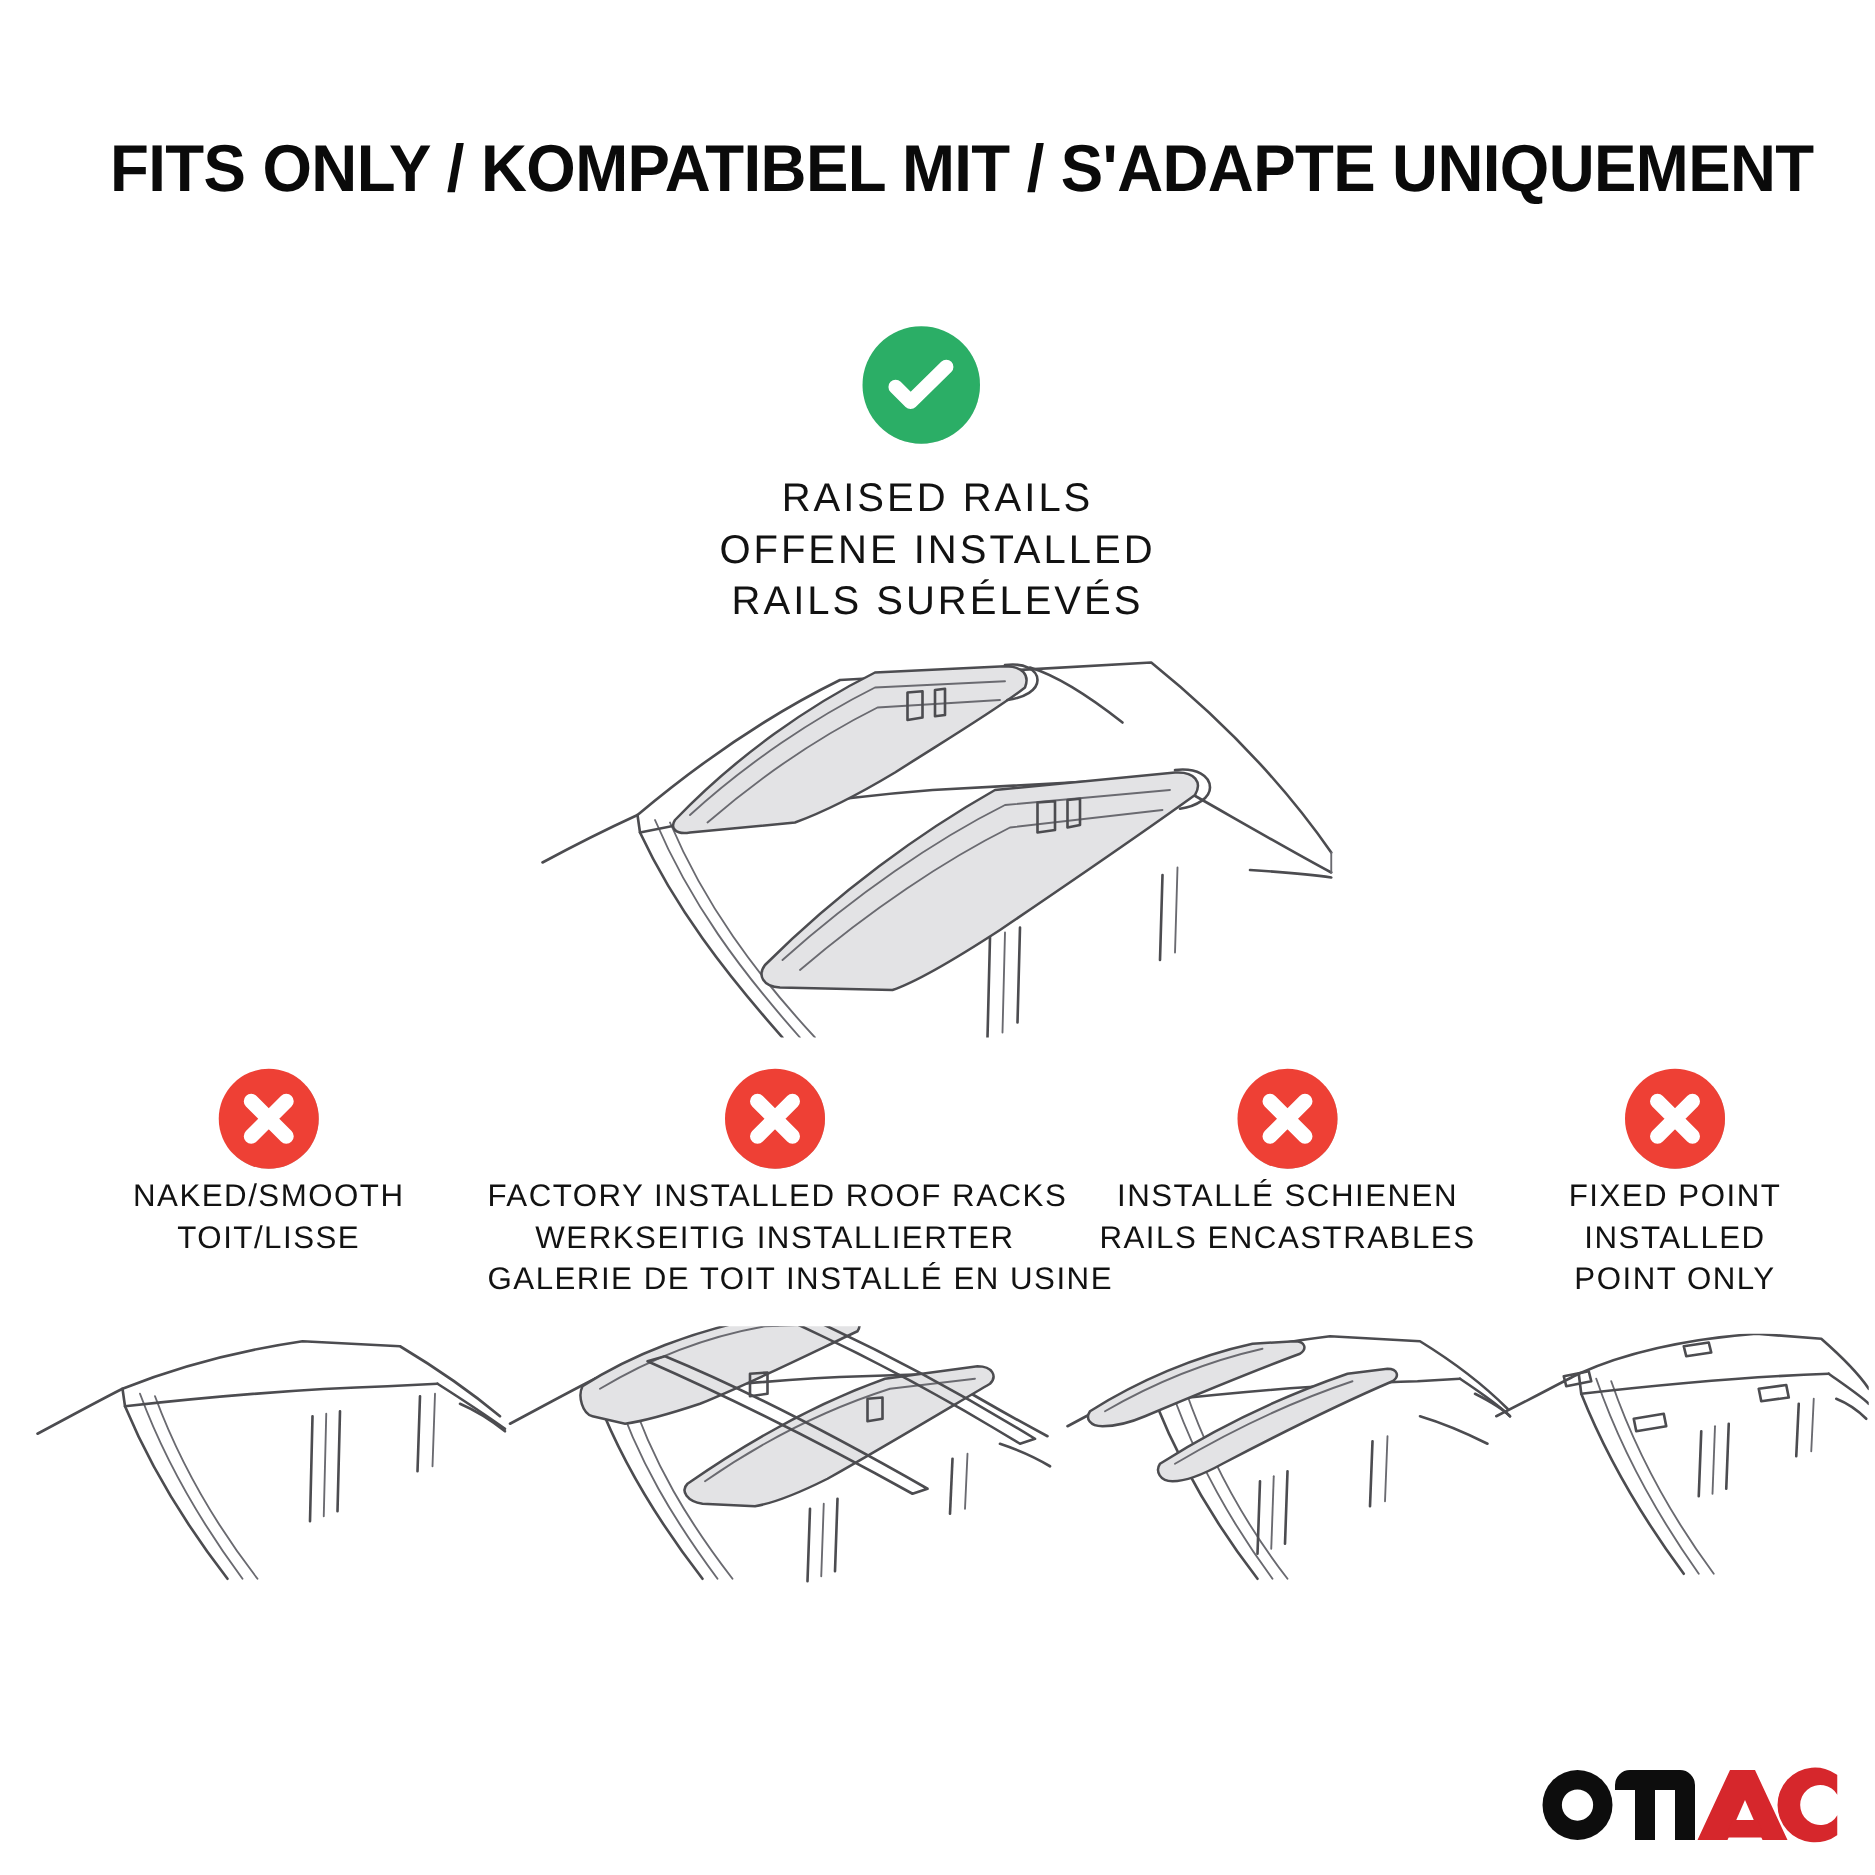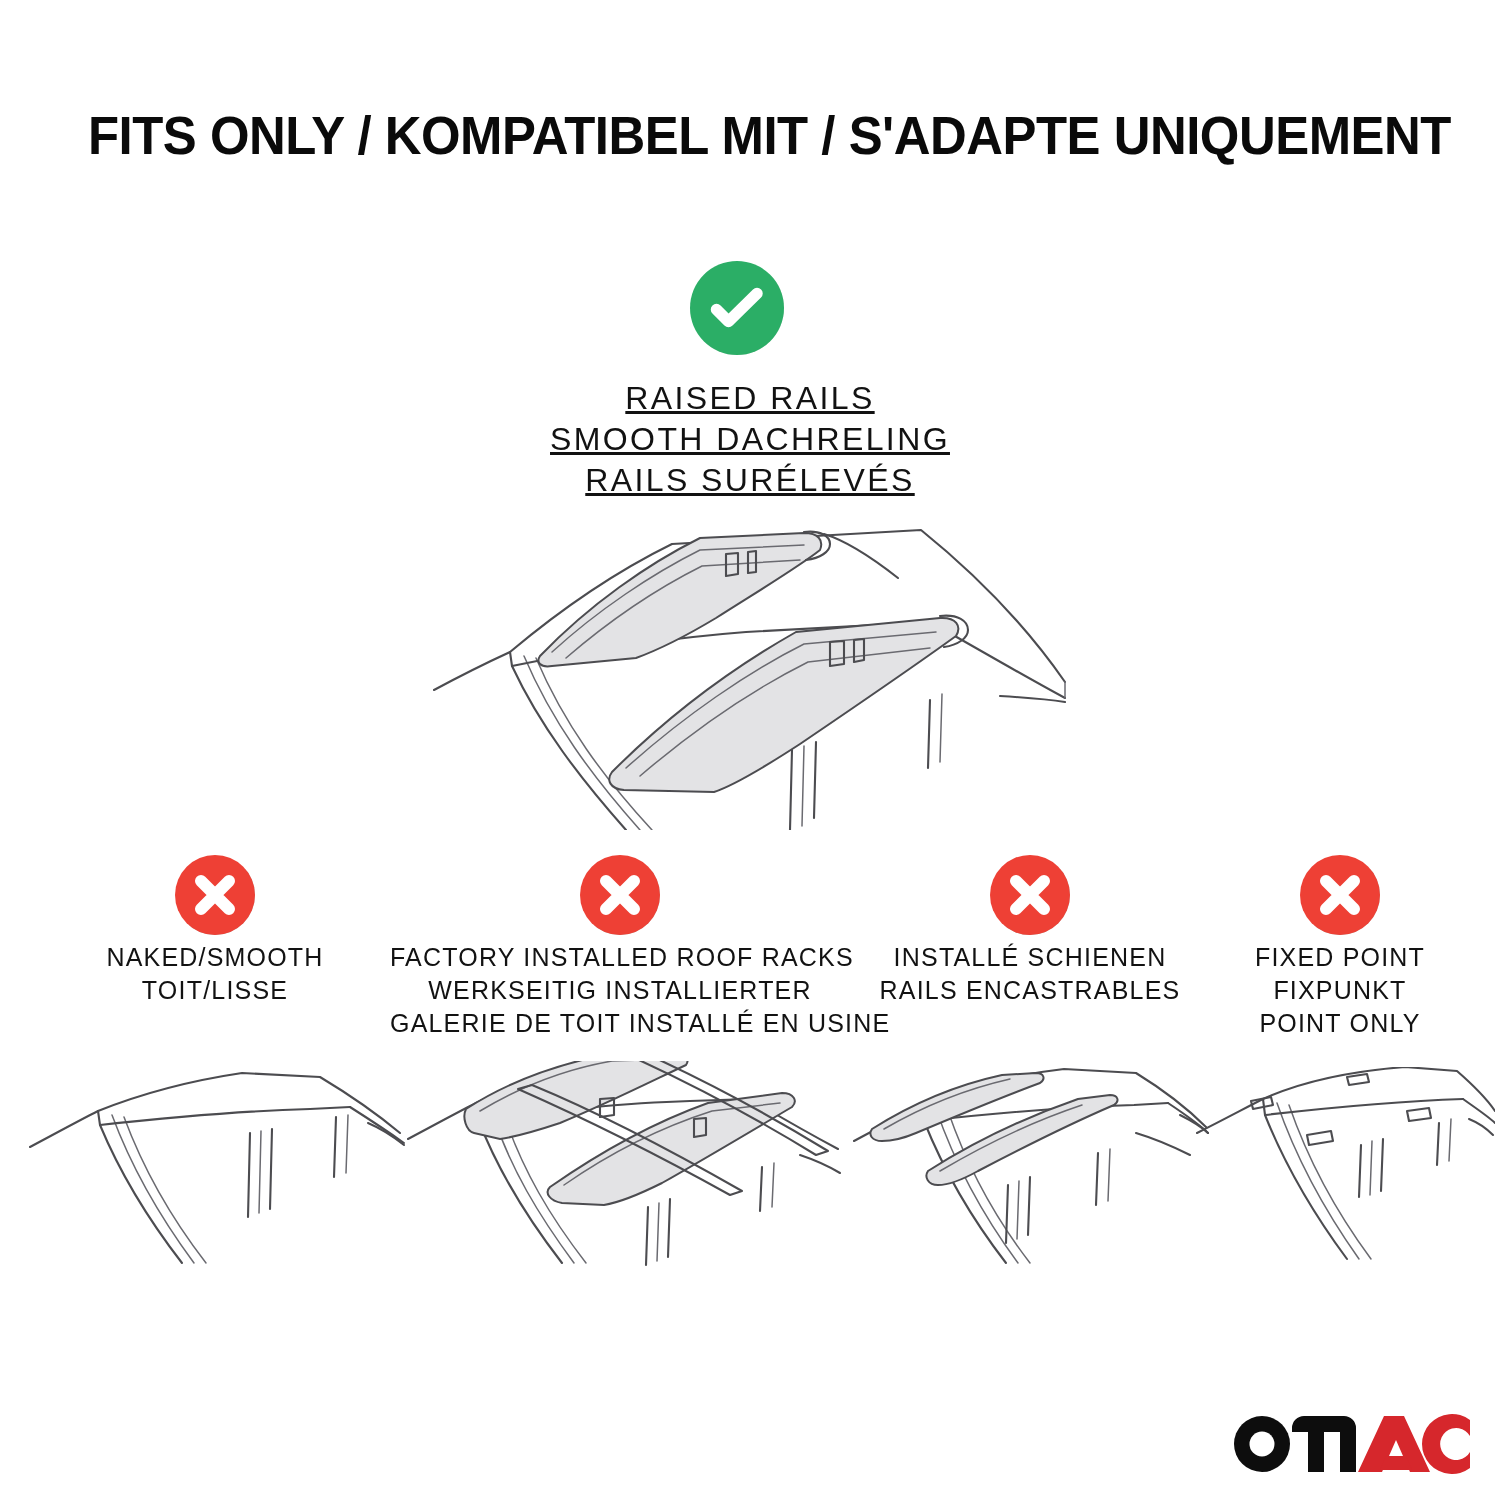--- a/index.html
+++ b/index.html
@@ -52,21 +52,20 @@
   #check-badge .shadow i{background:rgba(0,0,0,0.14);left:34px;top:16px;}
 
   .hero-caption{
     position:absolute;left:380px;top:378px;width:740px;
     text-align:center;
     font-size:32px;
     font-weight:400;
     letter-spacing:2.4px;
     line-height:1.28;
     color:#121212;
-    text-decoration:underline;
   }
   .hero-caption div{white-space:nowrap;}
 
   .hero-art{position:absolute;left:400px;top:500px;width:700px;height:330px;}
 
   
   .cols{position:absolute;left:0;top:845px;width:1500px;height:450px;}
   .col{position:absolute;top:0;}
   .col .badge{left:50%;margin-left:-40px;top:10px;width:80px;height:80px;}
   .col .badge .shadow,.col .badge .disc,.col .badge svg{width:80px;height:80px;}
@@ -118,21 +117,21 @@
           <i></i>
         </div>
       <div class="disc"></div>
       <svg viewBox="0 0 94 94">
         <path d="M26.5 48.5 L38.5 60.5 L67 32.5" fill="none" stroke="#ffffff" stroke-width="11.5" stroke-linecap="round" stroke-linejoin="round"></path>
       </svg>
     </div>
 
     <div class="hero-caption">
       <div>RAISED RAILS</div>
-      <div>SMOOTH DACHRELING</div>
+      <div>OFFENE INSTALLED</div>
       <div>RAILS SURÉLEVÉS</div>
     </div>
 
     <div class="hero-art">
       <svg viewBox="0 0 700 330" width="700" height="330">
         <g>
 
           <path class="ln" d="M118 226 C150 150 205 90 268 50 L520 34 C560 70 600 118 636 180
                                L600 196 C566 139 533 97 500 66 L272 80 C222 117 176 168 146 230 Z" fill="#ffffff" opacity="0"></path>
 
@@ -305,21 +304,21 @@
         <div class="shadow">
             <i></i>
           </div>
         <div class="disc"></div>
         <svg viewBox="0 0 80 80">
           <path d="M26 26 L54 54 M54 26 L26 54" fill="none" stroke="#ffffff" stroke-width="12" stroke-linecap="round"></path>
         </svg>
       </div>
       <div class="caption">
         <div>FIXED POINT</div>
-        <div>FIXPUNKT</div>
+        <div>INSTALLED</div>
         <div>POINT ONLY</div>
       </div>
       <div class="art">
         <svg viewBox="0 0 300 215" width="300" height="215">
           <path class="ln" d="M2 66 C30 52 52 40 68 32 C108 14 158 4 210 0
                                L262 4 C278 18 292 32 300 44" fill="none"></path>
           <path class="ln" d="M68 32 L70 48 C90 98 118 146 152 192" fill="none"></path>
           <path class="ln-t" d="M82 36 C102 94 130 144 164 192" fill="none"></path>
           <path class="ln-t" d="M94 38 C114 96 142 146 176 192" fill="none"></path>
           <path class="ln" d="M70 48 C140 40 208 34 268 32" fill="none"></path>

